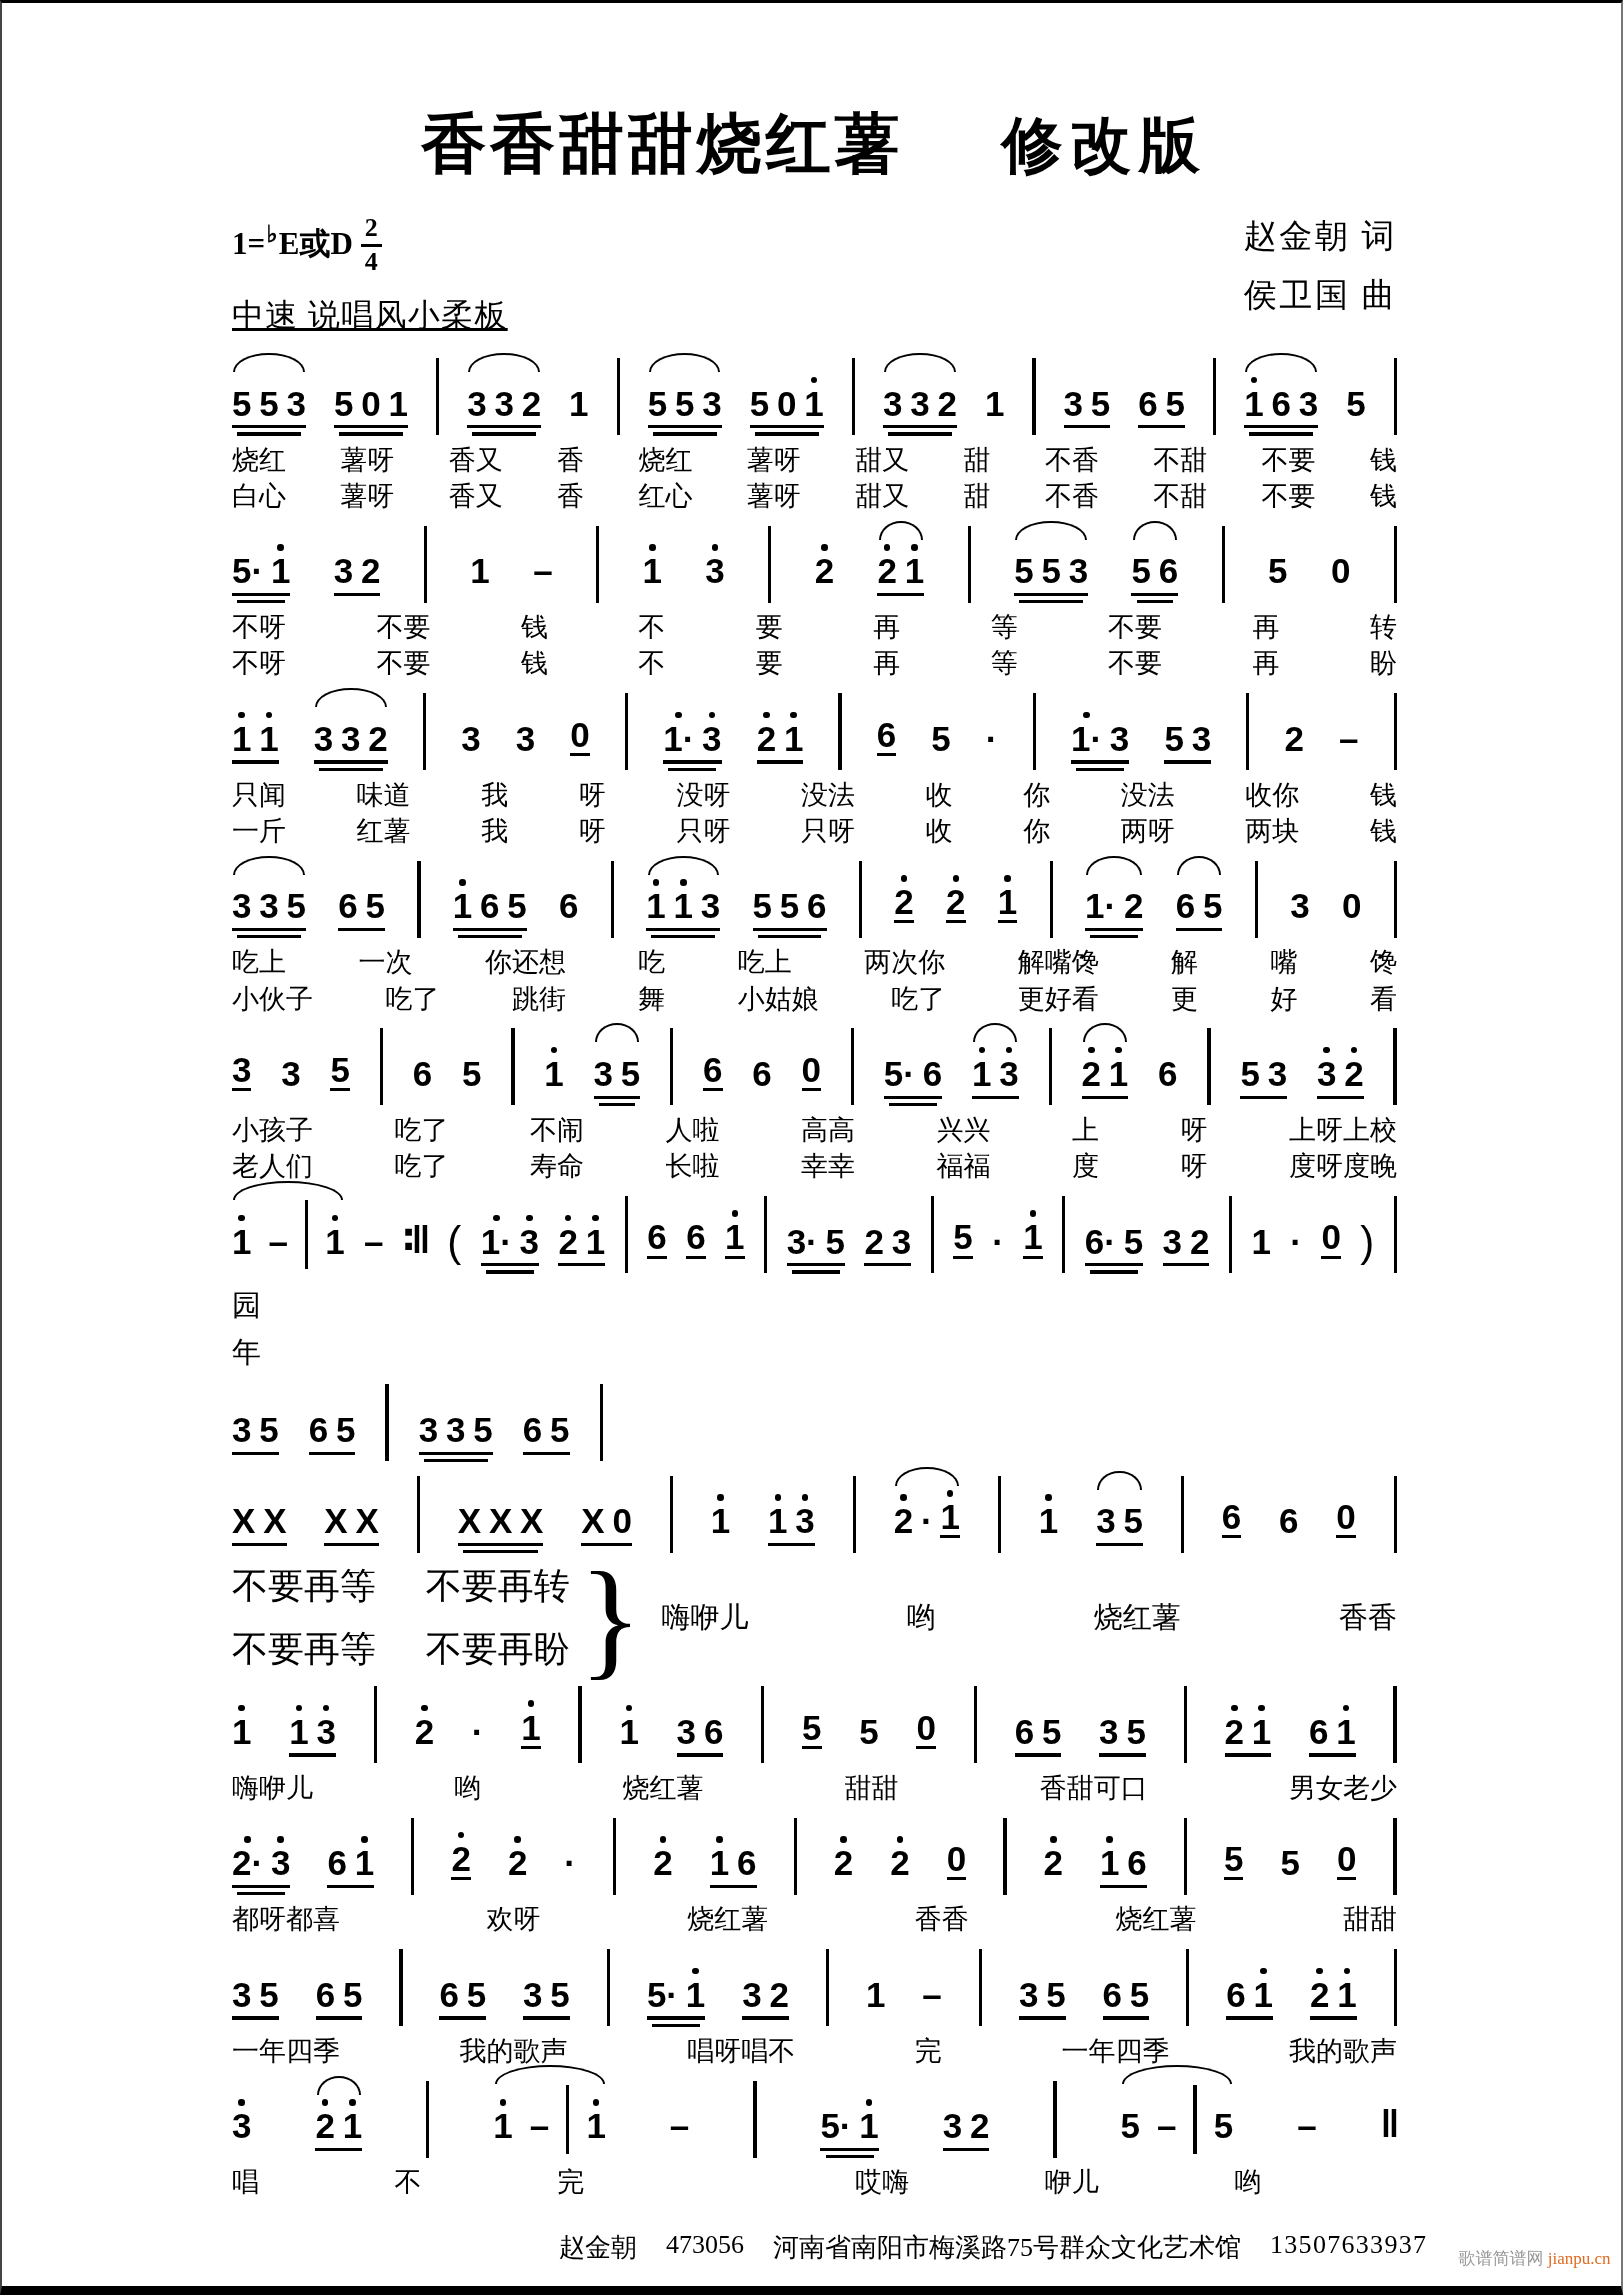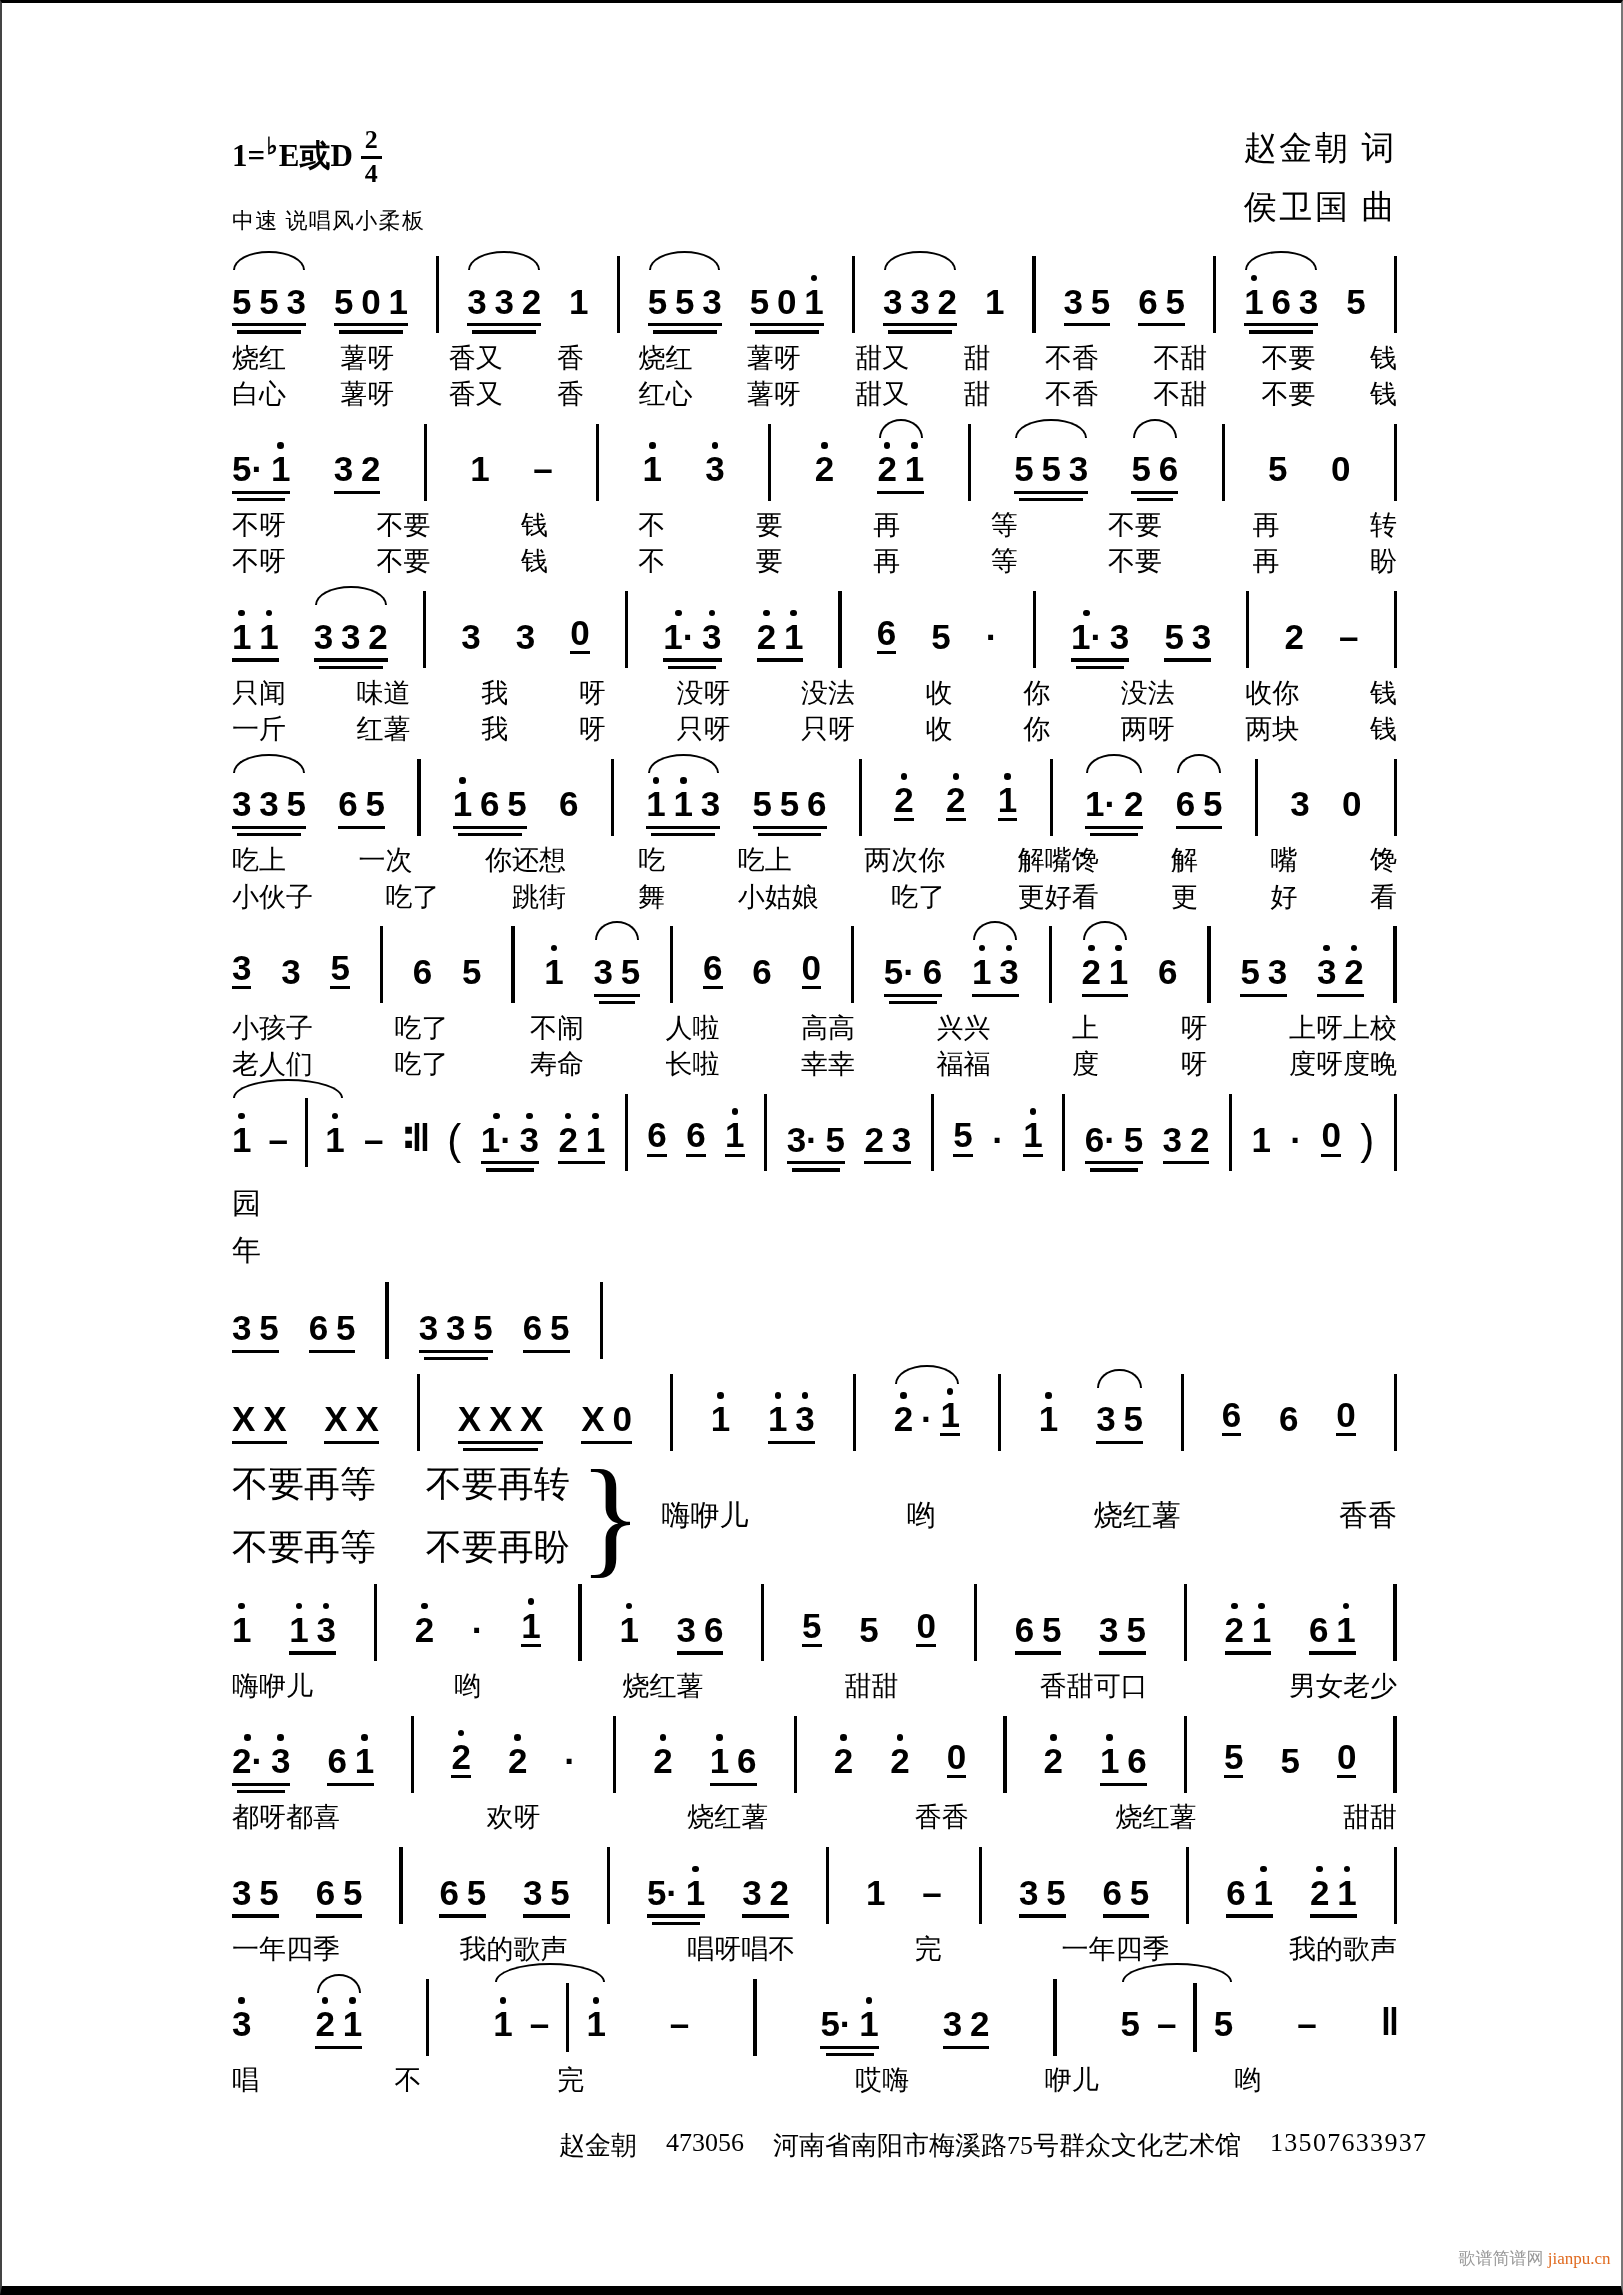--- a/index.html
+++ b/index.html
@@ -21,21 +21,21 @@
   .titlerow{display:flex;justify-content:center;align-items:baseline;gap:98px;}
   .title{font-size:65px;font-weight:700;letter-spacing:3.9px;white-space:nowrap;}
   .edition{font-size:61px;font-weight:700;letter-spacing:7.8px;white-space:nowrap;}
 
   .metarow{display:flex;justify-content:space-between;align-items:flex-start;margin-top:26px;}
   .keysig{font-size:31px;font-weight:700;display:flex;align-items:center;font-family:"Liberation Serif",serif;}
   .keysig .flat{font-size:23.5px;transform:translateY(-10.5px);display:inline-block;margin:0 1.3px;}
   .frac{display:inline-flex;flex-direction:column;align-items:center;line-height:1;margin-left:7.8px;font-size:26px;font-weight:700;}
   .frac .fnum{border-bottom:3.3px solid #000;padding:1.3px 3.9px 2.6px;}
   .frac .fden{padding-top:2px;}
-  .tempo{font-size:22px;font-weight:400;margin-top:19.6px;letter-spacing:1.3px;}
+  .tempo{font-size:32px;font-weight:400;margin-top:19.6px;letter-spacing:1.3px;text-decoration:underline;}
   .credits{display:flex;flex-direction:column;gap:14.4px;font-size:33px;text-align:right;letter-spacing:2.6px;}
 
   #score{margin-top:19.6px;}
   .system{margin-top:11.8px;}
   .mline{display:flex;align-items:flex-end;justify-content:space-between;padding-bottom:21px;position:relative;}
   .mline.short{justify-content:flex-start;gap:30px;padding-bottom:17px;width:max-content;}
   .grp{position:relative;display:inline-flex;align-items:flex-end;gap:7.8px;}
   .grp.wide{gap:17px;}
   .note{display:inline-flex;flex-direction:column;align-items:center;}
   .oct{height:13px;display:flex;align-items:flex-end;justify-content:center;}
@@ -67,20 +67,24 @@
 
   .watermark{position:absolute;right:10.5px;bottom:15.7px;font-size:17px;color:#999;}
   .watermark .domain{color:#e06a1f;}
 </style>
 </head>
 <body>
 
 <div class="page">
   <div class="content">
 
+    <div class="titlerow">
+      <span class="title">香香甜甜烧红薯</span>
+      <span class="edition">修改版</span>
+    </div>
 
     <div class="metarow">
       <div class="metaleft">
         <div class="keysig">
           <span>1=</span>
             <span class="flat">♭</span>
             <span>E或D</span>
           <span class="frac">
             <span class="fnum">2</span>
             <span class="fden">4</span>

